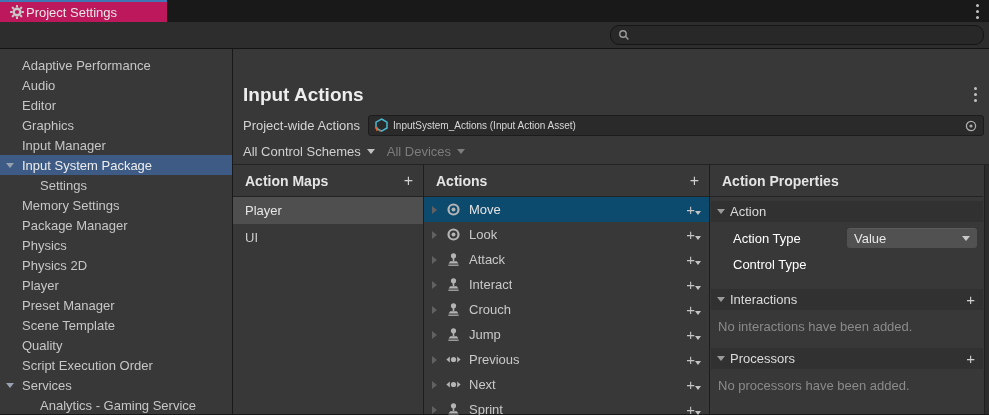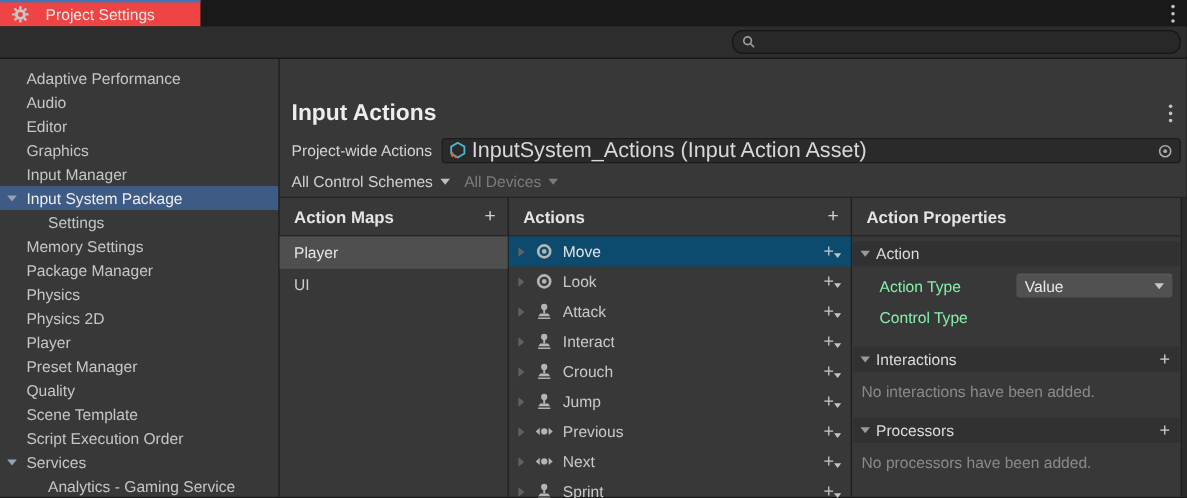--- a/index.html
+++ b/index.html
@@ -1,22 +1,22 @@
 <!DOCTYPE html>
 <html><head>
 <meta charset="utf-8">
 <style>
   * { margin:0; padding:0; box-sizing:border-box; }
   html,body { width:989px; height:415px; overflow:hidden; background:#191919;
               font-family:"Liberation Sans","DejaVu Sans",sans-serif; }
 
   
   .tabbar { height:22px; background:#191919; display:flex; align-items:stretch; }
-  .tab { width:167px; background:#ef4444; border-top:2px solid #4176b5;
-         display:flex; align-items:center; gap:14px; padding:0 10px; }
+  .tab { width:167px; background:#be185d; border-top:2px solid #4176b5;
+         display:flex; align-items:center; gap:2px; padding:0 10px; }
   .tab-label { font-size:13px; color:#e8e8e8; white-space:nowrap; }
   .window-kebab { margin-left:auto; margin-right:10px; align-self:center; display:flex; }
 
   
   .toolbar { height:27px; background:#2d2d2d; border-bottom:1px solid #141414; position:relative; }
   .search { position:absolute; left:610px; right:5px; top:3px; height:20px;
             background:#282828; border:1px solid #161616; border-radius:9px;
             display:flex; align-items:center; padding:0 7px; gap:5px; }
   .search input { background:transparent; border:none; outline:none; flex:1;
                   color:#dddddd; font-size:12px; font-family:inherit; }
@@ -37,21 +37,21 @@
   .content { flex:1; display:flex; flex-direction:column; min-width:0; }
 
   .title-row { height:35px; display:flex; align-items:center; padding:0 12px 0 10px;margin-top:28px; }
   .page-title { font-size:19px; font-weight:bold; color:#ededed; }
   .title-kebab { margin-left:auto; display:flex; }
 
   .pw-row { height:27px; display:flex; align-items:center; padding:0 5px 0 10px; gap:8px; }
   .pw-label { font-size:13px; color:#d4d4d4; white-space:nowrap; }
   .obj-field { flex:1; height:21px; background:#2a2a2a; border:1px solid #1c1c1c; border-radius:3px;
                display:flex; align-items:center; padding:0 5px; gap:4px;
-               color:#d8d8d8; font-size:18px; min-width:0; }
+               color:#d8d8d8; font-size:10px; min-width:0; }
   .obj-text { white-space:nowrap; overflow:hidden; }
   .obj-picker { margin-left:auto; display:flex; }
 
   .schemes-row { height:26px; display:flex; align-items:center; padding:0 10px; gap:12px;
                  border-bottom:1px solid #232323; }
   .scheme-btn { font-size:13px; display:flex; align-items:center; gap:6px; cursor:default; }
   .scheme-btn .txt { color:#d0d0d0; }
   .scheme-btn .tri { width:0; height:0; border-left:4px solid transparent;
                      border-right:4px solid transparent; border-top:5px solid #c0c0c0; }
   .scheme-btn.disabled .txt { color:#7c7c7c; }
@@ -90,21 +90,21 @@
                         border-top:4px solid #c4c4c4; }
 
   
   .props-body { padding:4px 0 0 1px; display:flex; flex-direction:column; }
   .prop-bar { height:21px; background:#313131; display:flex; align-items:center;
               padding:0 8px 0 6px; gap:5px; font-size:13px; color:#dcdcdc; }
   .fold-down { width:0; height:0; border-left:4px solid transparent; border-right:4px solid transparent;
                border-top:5px solid #9a9a9a; flex:0 0 auto; }
   .prop-bar .plus { margin-left:auto; font-size:15px; color:#d0d0d0; cursor:default; }
   .prop-row { display:flex; align-items:center; margin:6px 6px 0 22px; height:20px; }
-  .prop-label { font-size:13px; color:#86efac; width:114px; flex:0 0 114px; }
+  .prop-label { font-size:13px; color:#ffffff; width:114px; flex:0 0 114px; }
   .dropdown { flex:1; height:20px; background:#515151; border-radius:3px; display:flex;
               align-items:center; padding:0 7px; font-size:13px; color:#e8e8e8;
               box-shadow:inset 0 1px 0 rgba(255,255,255,0.06); cursor:default; }
   .dropdown .dd-tri { margin-left:auto; width:0; height:0; border-left:4.5px solid transparent;
                       border-right:4.5px solid transparent; border-top:5px solid #c9c9c9; }
   .empty-note { font-size:13px; color:#8a8a8a; margin:9px 6px 0 7px; white-space:nowrap; overflow:hidden; }
   .gap-a { height:15px; } .gap-b { height:14px; }
 
   .scroll-strip { position:absolute; top:0; right:0; bottom:0; width:5px;
                   background:#2c2c2c; border-left:1px solid #1e1e1e; }
@@ -204,25 +204,25 @@
       <div class="side-item">
 
         <span>Player</span>
       </div>
       <div class="side-item">
 
         <span>Preset Manager</span>
       </div>
       <div class="side-item">
 
+        <span>Scene Template</span>
+      </div>
+      <div class="side-item">
+
         <span>Quality</span>
-      </div>
-      <div class="side-item">
-
-        <span>Scene Template</span>
       </div>
       <div class="side-item">
 
         <span>Script Execution Order</span>
       </div>
       <div class="side-item foldout">
         <span class="fold"></span>
         <span>Services</span>
       </div>
       <div class="side-item indent">

